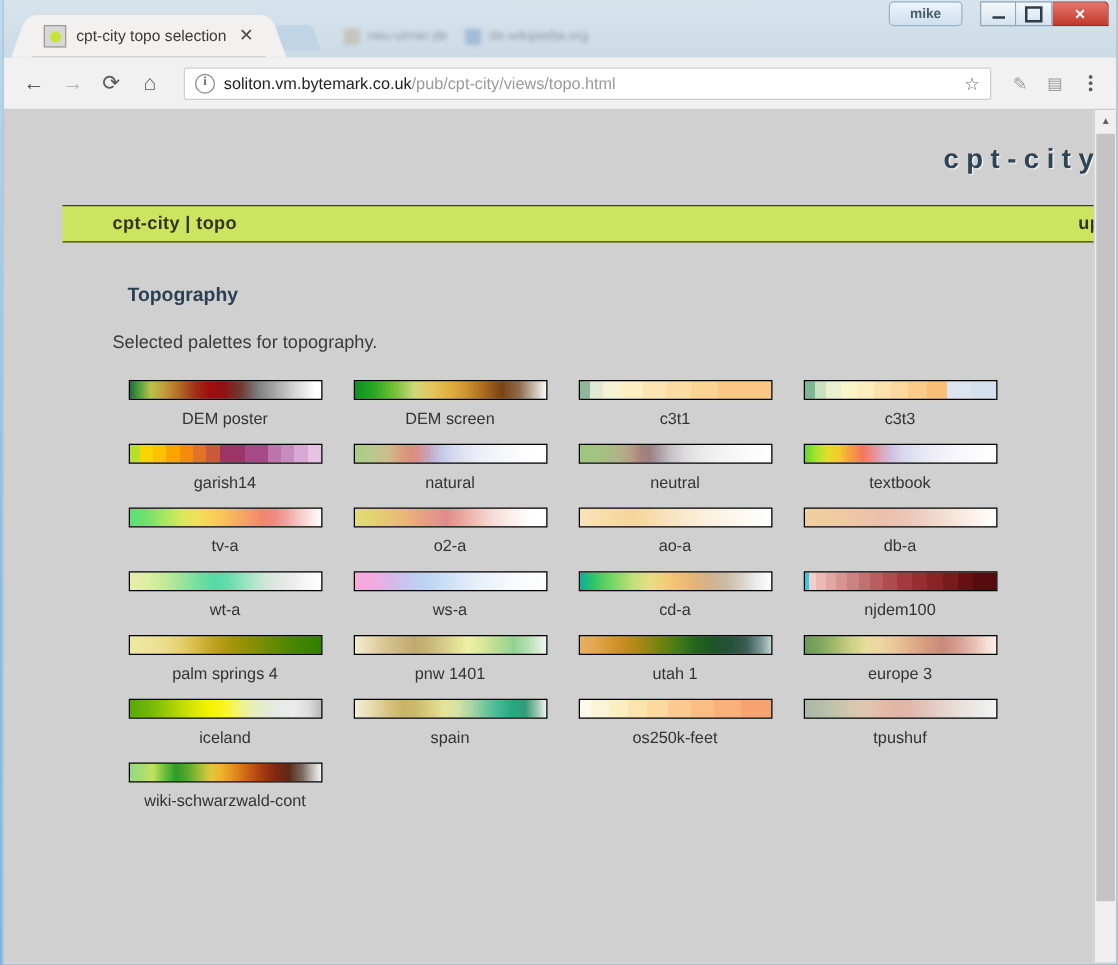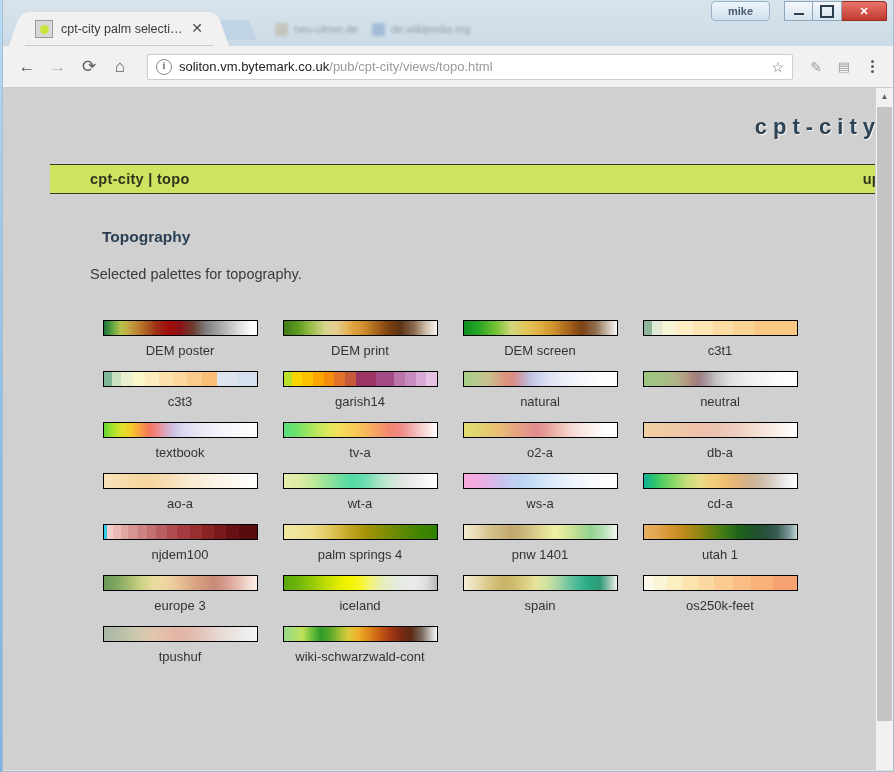--- a/index.html
+++ b/index.html
@@ -313,21 +313,21 @@
     color: #2b3f52;
   }
   p.page-desc {
     margin: 20px 0 0 0;
     font-size: 14.5px;
     color: #3a3a3a;
   }
 
   
   .grid {
-    margin-top: 38px;
+    margin-top: 22px;
     display: grid;
     grid-template-columns: repeat(4, 180px);
     column-gap: 0px;
     row-gap: 13px;
     width: 720px;
   }
   .cell {
     width: 180px;
     display: flex;
     flex-direction: column;
@@ -393,21 +393,21 @@
             <span>de.wikipedia.org</span>
           </div>
         </div>
 
         <div class="newtab"></div>
 
         <div class="tab">
           <span class="tab-favicon">
               <i></i>
             </span>
-          <span class="tab-title">cpt-city palm selection</span>
+          <span class="tab-title">cpt-city topo selection</span>
           <span class="tab-close">✕</span>
         </div>
       </div>
 
       <div class="winbtns">
         <div class="userbtn">mike</div>
         <div class="wbtn min">
             <span></span>
           </div>
         <div class="wbtn max">
@@ -452,24 +452,20 @@
         <div class="content">
           <h1 class="page-title">Topography</h1>
           <p class="page-desc">Selected palettes for topography.</p>
 
           <div class="grid">
               <div class="cell">
                 <div class="swatch" style="background: linear-gradient(90deg, rgb(31, 109, 58) 0%, rgb(85, 160, 62) 5%, rgb(185, 194, 74) 11%, rgb(195, 154, 62) 18%, rgb(176, 106, 36) 26%, rgb(160, 48, 24) 34%, rgb(160, 13, 13) 42%, rgb(140, 20, 20) 50%, rgb(110, 59, 50) 58%, rgb(127, 127, 127) 67%, rgb(168, 168, 168) 76%, rgb(212, 212, 212) 86%, rgb(255, 255, 255) 97%, rgb(255, 255, 255) 100%);"></div>
                 <div class="cell-label">DEM poster</div>
               </div>
               <div class="cell">
-                <div class="swatch" style="background: linear-gradient(90deg, rgb(62, 122, 22) 0%, rgb(93, 154, 32) 9%, rgb(156, 192, 74) 18%, rgb(216, 211, 143) 27%, rgb(230, 207, 144) 34%, rgb(224, 169, 69) 44%, rgb(207, 143, 46) 52%, rgb(168, 103, 28) 60%, rgb(122, 63, 16) 69%, rgb(92, 51, 20) 76%, rgb(140, 107, 78) 85%, rgb(207, 192, 174) 93%, rgb(247, 244, 240) 100%);"></div>
-                <div class="cell-label">DEM print</div>
-              </div>
-              <div class="cell">
                 <div class="swatch" style="background: linear-gradient(90deg, rgb(15, 143, 32) 0%, rgb(37, 165, 36) 9%, rgb(111, 191, 51) 20%, rgb(207, 215, 122) 31%, rgb(228, 198, 92) 40%, rgb(223, 174, 62) 50%, rgb(207, 147, 48) 58%, rgb(169, 102, 29) 68%, rgb(122, 67, 18) 77%, rgb(143, 109, 78) 86%, rgb(203, 191, 176) 94%, rgb(251, 250, 248) 100%);"></div>
                 <div class="cell-label">DEM screen</div>
               </div>
               <div class="cell">
                 <div class="swatch" style="background: linear-gradient(90deg, rgb(143, 183, 154) 0%, rgb(143, 183, 154) 5%, rgb(223, 233, 214) 5%, rgb(223, 233, 214) 12%, rgb(246, 243, 212) 12%, rgb(246, 243, 212) 21%, rgb(253, 238, 195) 21%, rgb(253, 238, 195) 33%, rgb(253, 229, 179) 33%, rgb(253, 229, 179) 45%, rgb(252, 220, 163) 45%, rgb(252, 220, 163) 58%, rgb(251, 211, 146) 58%, rgb(251, 211, 146) 72%, rgb(250, 200, 132) 72%, rgb(250, 200, 132) 100%);"></div>
                 <div class="cell-label">c3t1</div>
               </div>
               <div class="cell">
                 <div class="swatch" style="background: linear-gradient(90deg, rgb(127, 182, 149) 0%, rgb(127, 182, 149) 5%, rgb(201, 224, 193) 5%, rgb(201, 224, 193) 11%, rgb(233, 240, 207) 11%, rgb(233, 240, 207) 19%, rgb(249, 246, 201) 19%, rgb(249, 246, 201) 27%, rgb(253, 237, 190) 27%, rgb(253, 237, 190) 36%, rgb(253, 225, 173) 36%, rgb(253, 225, 173) 45%, rgb(252, 215, 158) 45%, rgb(252, 215, 158) 54%, rgb(251, 203, 140) 54%, rgb(251, 203, 140) 64%, rgb(249, 189, 118) 64%, rgb(249, 189, 118) 74%, rgb(221, 227, 239) 74%, rgb(221, 227, 239) 87%, rgb(213, 224, 239) 87%, rgb(213, 224, 239) 100%);"></div>
                 <div class="cell-label">c3t3</div>
@@ -492,26 +488,26 @@
               </div>
               <div class="cell">
                 <div class="swatch" style="background: linear-gradient(90deg, rgb(89, 223, 127) 0%, rgb(111, 224, 107) 8%, rgb(163, 230, 95) 17%, rgb(216, 232, 92) 27%, rgb(242, 224, 90) 35%, rgb(247, 207, 88) 44%, rgb(247, 184, 92) 53%, rgb(247, 159, 101) 61%, rgb(244, 134, 111) 69%, rgb(240, 138, 133) 76%, rgb(240, 166, 162) 82%, rgb(244, 198, 195) 88%, rgb(250, 227, 226) 94%, rgb(255, 255, 255) 100%);"></div>
                 <div class="cell-label">tv-a</div>
               </div>
               <div class="cell">
                 <div class="swatch" style="background: linear-gradient(90deg, rgb(224, 223, 114) 0%, rgb(226, 213, 112) 8%, rgb(230, 198, 113) 17%, rgb(232, 183, 121) 26%, rgb(231, 164, 128) 34%, rgb(228, 150, 139) 42%, rgb(226, 139, 142) 48%, rgb(233, 167, 158) 56%, rgb(240, 195, 187) 64%, rgb(246, 220, 215) 72%, rgb(251, 239, 236) 82%, rgb(255, 255, 255) 92%, rgb(255, 255, 255) 100%);"></div>
                 <div class="cell-label">o2-a</div>
               </div>
               <div class="cell">
+                <div class="swatch" style="background: linear-gradient(90deg, rgb(248, 227, 187) 0%, rgb(248, 223, 176) 9%, rgb(246, 217, 164) 19%, rgb(245, 213, 156) 28%, rgb(246, 220, 174) 38%, rgb(248, 228, 193) 48%, rgb(250, 235, 210) 58%, rgb(251, 241, 224) 68%, rgb(253, 246, 235) 79%, rgb(254, 251, 245) 89%, rgb(255, 255, 255) 100%);"></div>
+                <div class="cell-label">ao-a</div>
+              </div>
+              <div class="cell">
                 <div class="swatch" style="background: linear-gradient(90deg, rgb(240, 207, 160) 0%, rgb(240, 205, 162) 10%, rgb(239, 201, 164) 20%, rgb(237, 196, 168) 30%, rgb(235, 192, 172) 40%, rgb(236, 196, 180) 50%, rgb(238, 205, 192) 60%, rgb(242, 218, 205) 70%, rgb(247, 231, 221) 80%, rgb(252, 244, 238) 90%, rgb(255, 255, 255) 100%);"></div>
                 <div class="cell-label">db-a</div>
-              </div>
-              <div class="cell">
-                <div class="swatch" style="background: linear-gradient(90deg, rgb(248, 227, 187) 0%, rgb(248, 223, 176) 9%, rgb(246, 217, 164) 19%, rgb(245, 213, 156) 28%, rgb(246, 220, 174) 38%, rgb(248, 228, 193) 48%, rgb(250, 235, 210) 58%, rgb(251, 241, 224) 68%, rgb(253, 246, 235) 79%, rgb(254, 251, 245) 89%, rgb(255, 255, 255) 100%);"></div>
-                <div class="cell-label">ao-a</div>
               </div>
               <div class="cell">
                 <div class="swatch" style="background: linear-gradient(90deg, rgb(233, 237, 174) 0%, rgb(221, 237, 162) 9%, rgb(195, 233, 155) 18%, rgb(158, 228, 154) 27%, rgb(114, 223, 159) 36%, rgb(84, 218, 164) 44%, rgb(103, 220, 174) 52%, rgb(154, 226, 193) 60%, rgb(196, 230, 210) 68%, rgb(221, 231, 224) 76%, rgb(236, 236, 236) 85%, rgb(248, 248, 248) 93%, rgb(255, 255, 255) 100%);"></div>
                 <div class="cell-label">wt-a</div>
               </div>
               <div class="cell">
                 <div class="swatch" style="background: linear-gradient(90deg, rgb(248, 169, 220) 0%, rgb(241, 171, 223) 8%, rgb(226, 178, 230) 15%, rgb(208, 189, 236) 22%, rgb(195, 201, 240) 29%, rgb(188, 212, 243) 37%, rgb(198, 221, 245) 45%, rgb(214, 230, 248) 54%, rgb(229, 238, 250) 63%, rgb(240, 245, 252) 73%, rgb(249, 251, 254) 85%, rgb(255, 255, 255) 100%);"></div>
                 <div class="cell-label">ws-a</div>
               </div>
               <div class="cell">

